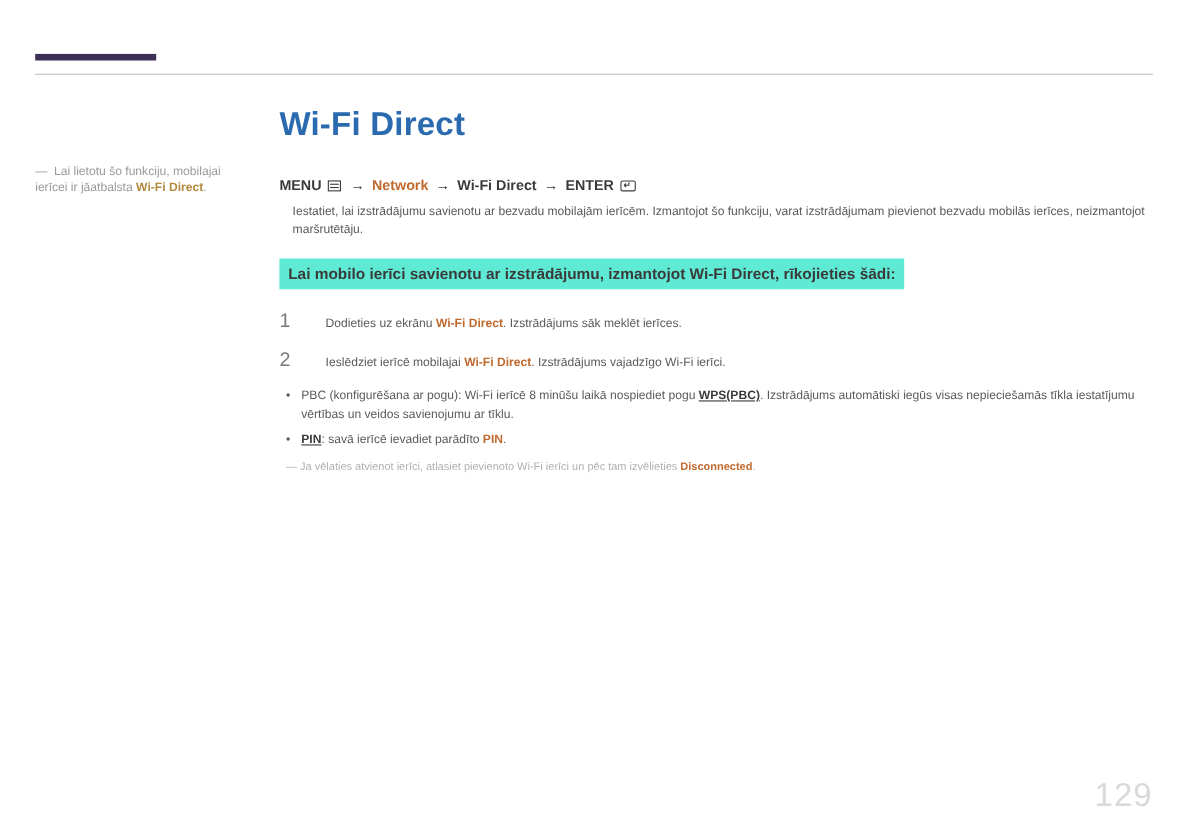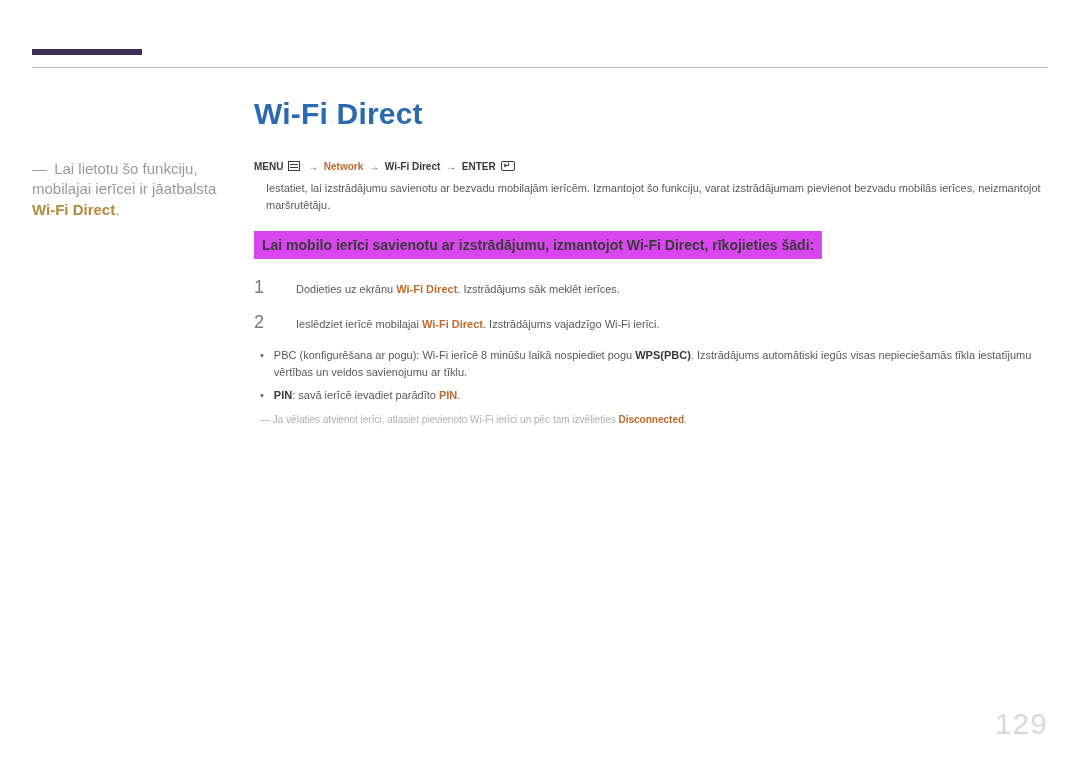--- a/index.html
+++ b/index.html
@@ -19,23 +19,23 @@
     left: 32px;
     top: 67px;
     width: 1016px;
     height: 1px;
     background: #bfbfbf;
   }
 
   .sidebar {
     position: absolute;
     left: 32px;
-    top: 159px;
+    top: 149px;
     width: 198px;
-    font-size: 15px;
+    font-size: 11px;
     line-height: 1.35;
     color: #9a9a9a;
   }
   .sidebar .dash { margin-right: 3px; }
   .sidebar .em { color: #b48a3f; font-weight: 600; }
 
   .main {
     position: absolute;
     left: 254px;
     top: 97px;
@@ -44,21 +44,21 @@
 
   h1.title {
     font-size: 30px;
     font-weight: 600;
     color: #2a6bb0;
     margin-bottom: 30px;
     letter-spacing: 0.2px;
   }
 
   .breadcrumb {
-    font-size: 10px;
+    font-size: 13px;
     font-weight: 700;
     color: #3a3a3a;
     margin-bottom: 8px;
   }
   .breadcrumb .net { color: #c06a2f; font-weight: 700; }
   .breadcrumb .arrow { font-weight: 400; color: #3a3a3a; padding: 0 3px; }
   .breadcrumb .glyph {
     display: inline-block;
     vertical-align: -1px;
     margin: 0 2px;
@@ -93,21 +93,21 @@
 
   .para {
     font-size: 11px;
     line-height: 1.5;
     color: #5a5a5a;
     margin-bottom: 18px;
     margin-left: 12px;
   }
 
   .highlight-bar {
-    background: #d946ef;
+    background: #5eead4;
     padding: 6px 8px;
     font-size: 14px;
     font-weight: 700;
     color: #3a3a3a;
     margin-bottom: 18px;
     display: inline-block;
     width: auto;
   }
 
   .steps { margin-bottom: 14px; }
@@ -140,21 +140,21 @@
   .bullet {
     display: flex;
     gap: 10px;
     font-size: 11px;
     color: #5a5a5a;
     line-height: 1.55;
     margin-bottom: 6px;
   }
   .bullet .dot { flex-shrink: 0; }
   .bullet .txt { flex: 1; }
-  .bold { font-weight: 700; color: #3a3a3a; }
+  .bold { font-weight: 700; color: #3a3a3a; text-decoration: underline; }
 
   .footnote {
     font-size: 10px;
     color: #b0b0b0;
     line-height: 1.5;
     margin-left: 6px;
     margin-top: 2px;
   }
   .footnote .disc { color: #c06a2f; font-weight: 700; }
 

